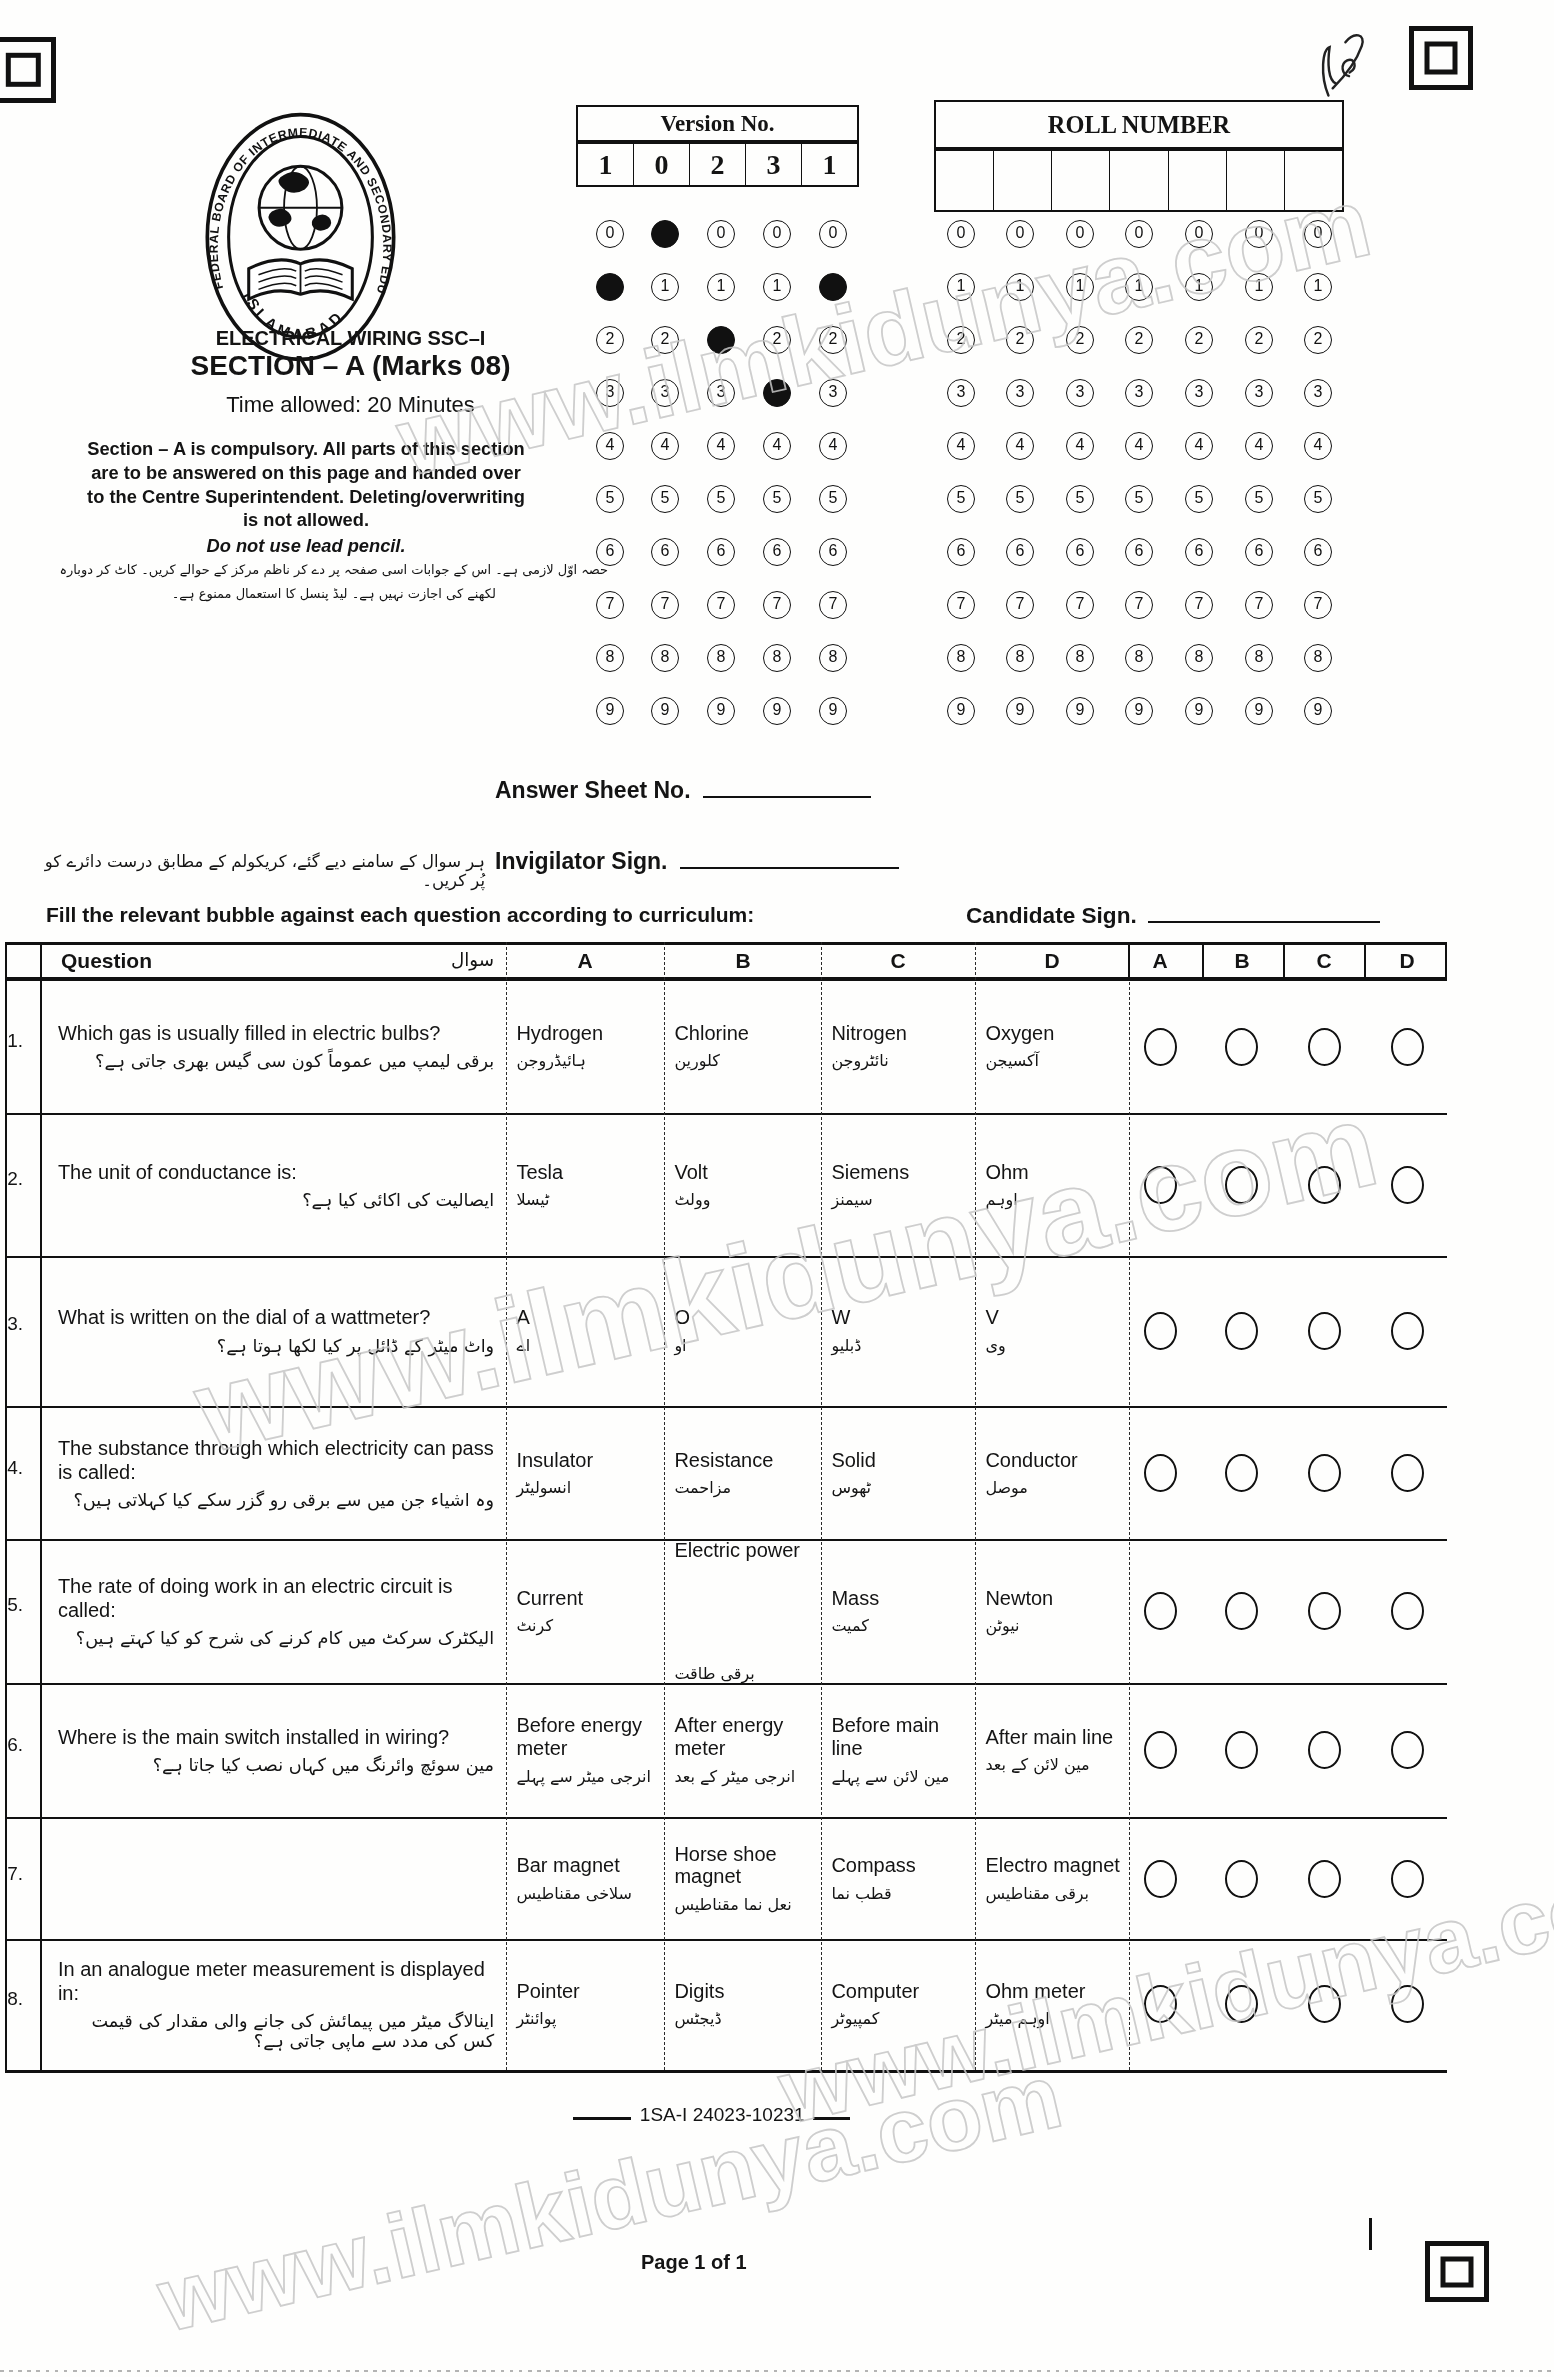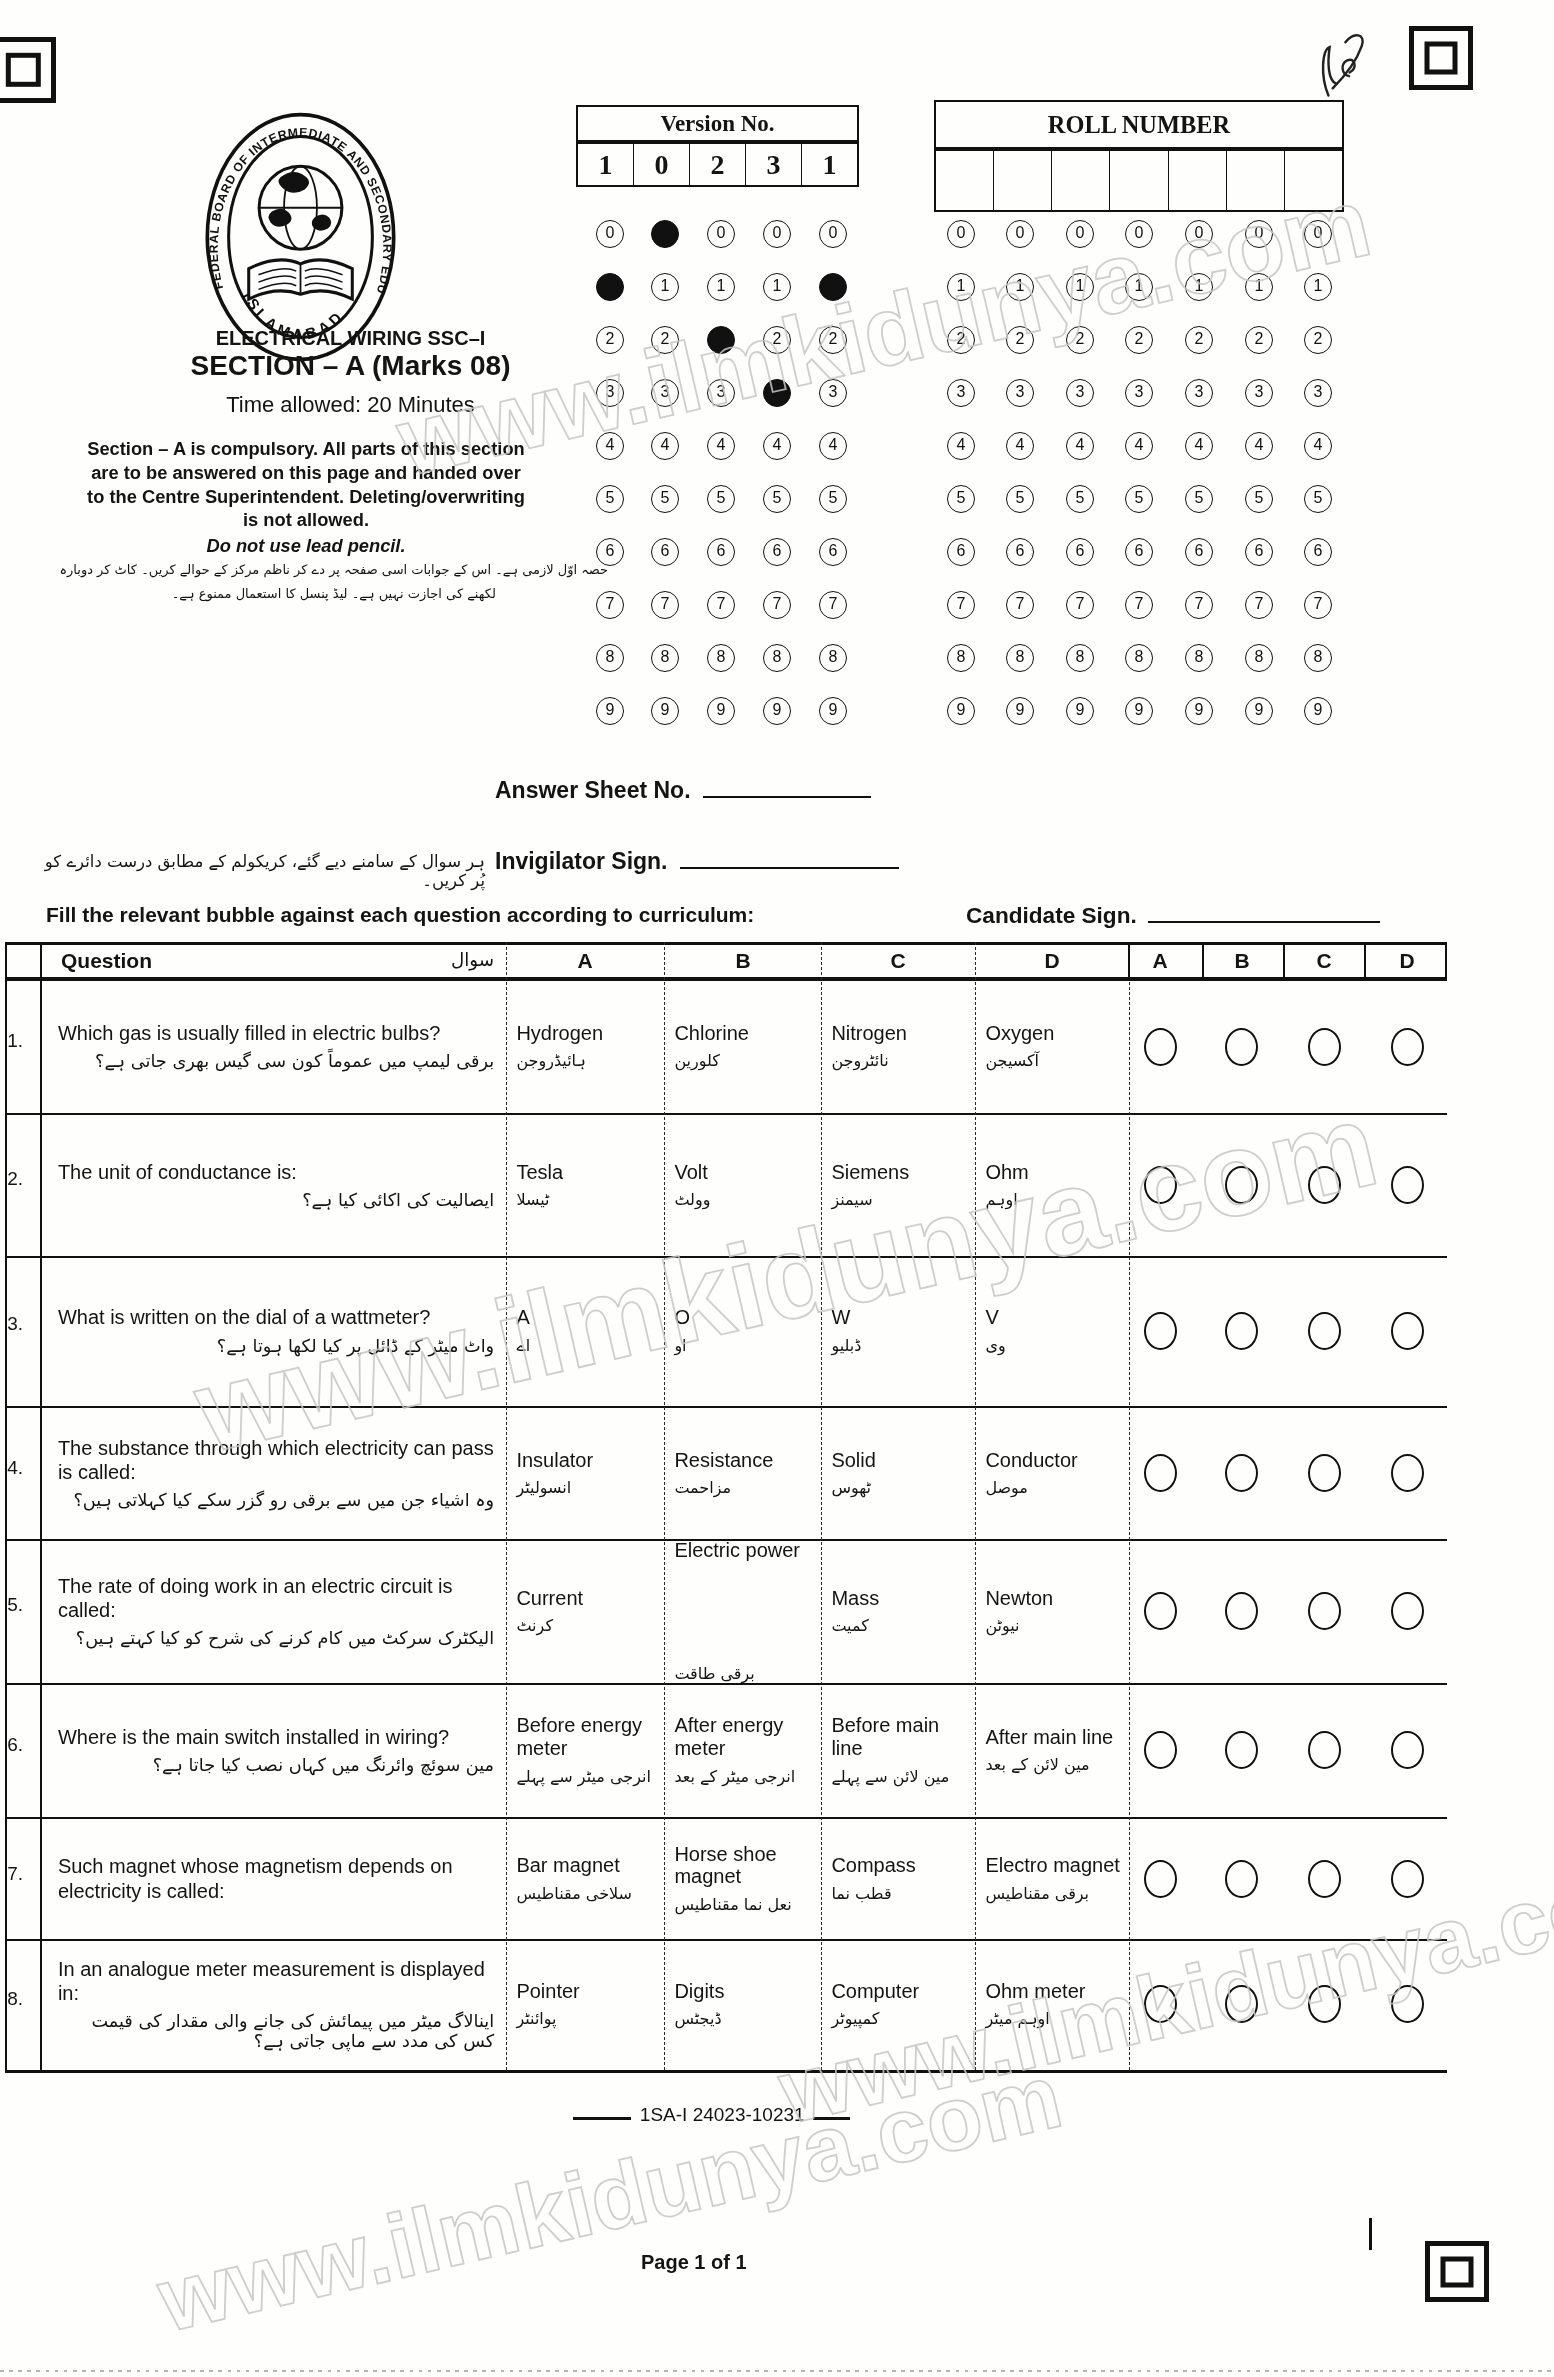--- a/index.html
+++ b/index.html
@@ -456,21 +456,20 @@
           <div class="optur urdu">مین لائن کے بعد</div>
         </div>
         <div class="ansbubble" style="left: 1139px; top: 48px;"></div>
         <div class="ansbubble" style="left: 1220px; top: 48px;"></div>
         <div class="ansbubble" style="left: 1303px; top: 48px;"></div>
         <div class="ansbubble" style="left: 1386px; top: 48px;"></div>
       </div>
       <div class="qrow" style="left: 4.9px; top: 1817px; width: 1442px; height: 123px;">
         <div class="qnum" style="left: 2.4px; top: 46px;">7.</div>
         <div class="qcell" style="left: 37px; top: 0px; width: 462px; height: 123px; padding-left: 16px; padding-right: 6.1px;">
-          <div class="qen">Such magnet whose magnetism depends on electricity is called:</div>
         </div>
         <div class="qcell" style="left: 503px; top: 0px; width: 154px; height: 123px; padding-left: 8.5px; padding-right: 3.7px;">
           <div class="opten">Bar magnet</div>
           <div class="optur urdu">سلاخی مقناطیس</div>
         </div>
         <div class="qcell" style="left: 661px; top: 0px; width: 154px; height: 123px; padding-left: 8.5px; padding-right: 3.7px;">
           <div class="opten">Horse shoe magnet</div>
           <div class="optur urdu">نعل نما مقناطیس</div>
         </div>
         <div class="qcell" style="left: 818px; top: 0px; width: 151px; height: 123px; padding-left: 8.5px; padding-right: 3.7px;">

